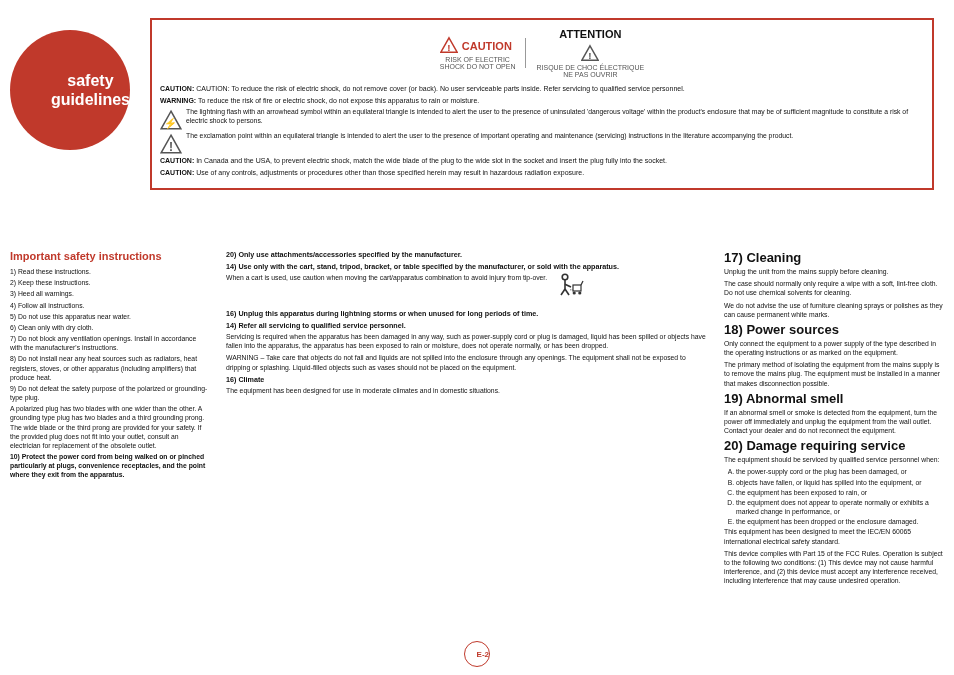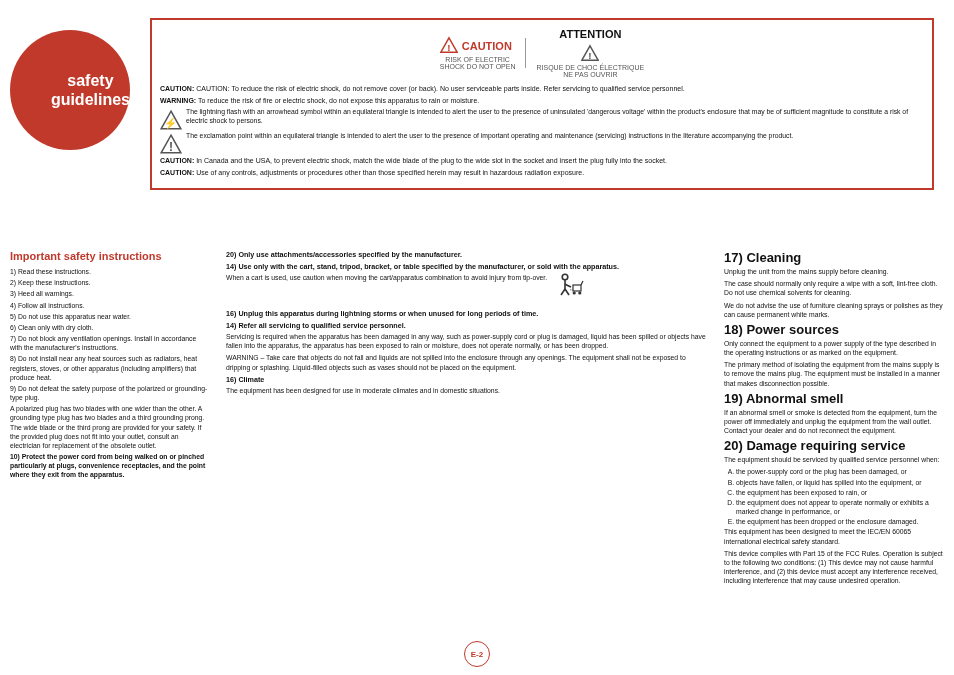--- a/index.html
+++ b/index.html
@@ -198,21 +198,21 @@
       position: absolute;
       bottom: 8px;
       left: 50%;
       transform: translateX(-50%);
       border: 1.5px solid #c0392b;
       border-radius: 50%;
       width: 26px;
       height: 26px;
       display: flex;
       align-items: center;
-      justify-content: center;
+      justify-content: flex-end;
       font-size: 8px;
       font-weight: bold;
       color: #c0392b;
     }
 
     .list-alpha {
       padding-left: 12px;
     }
     .list-alpha li {
       font-size: 6.8px;

